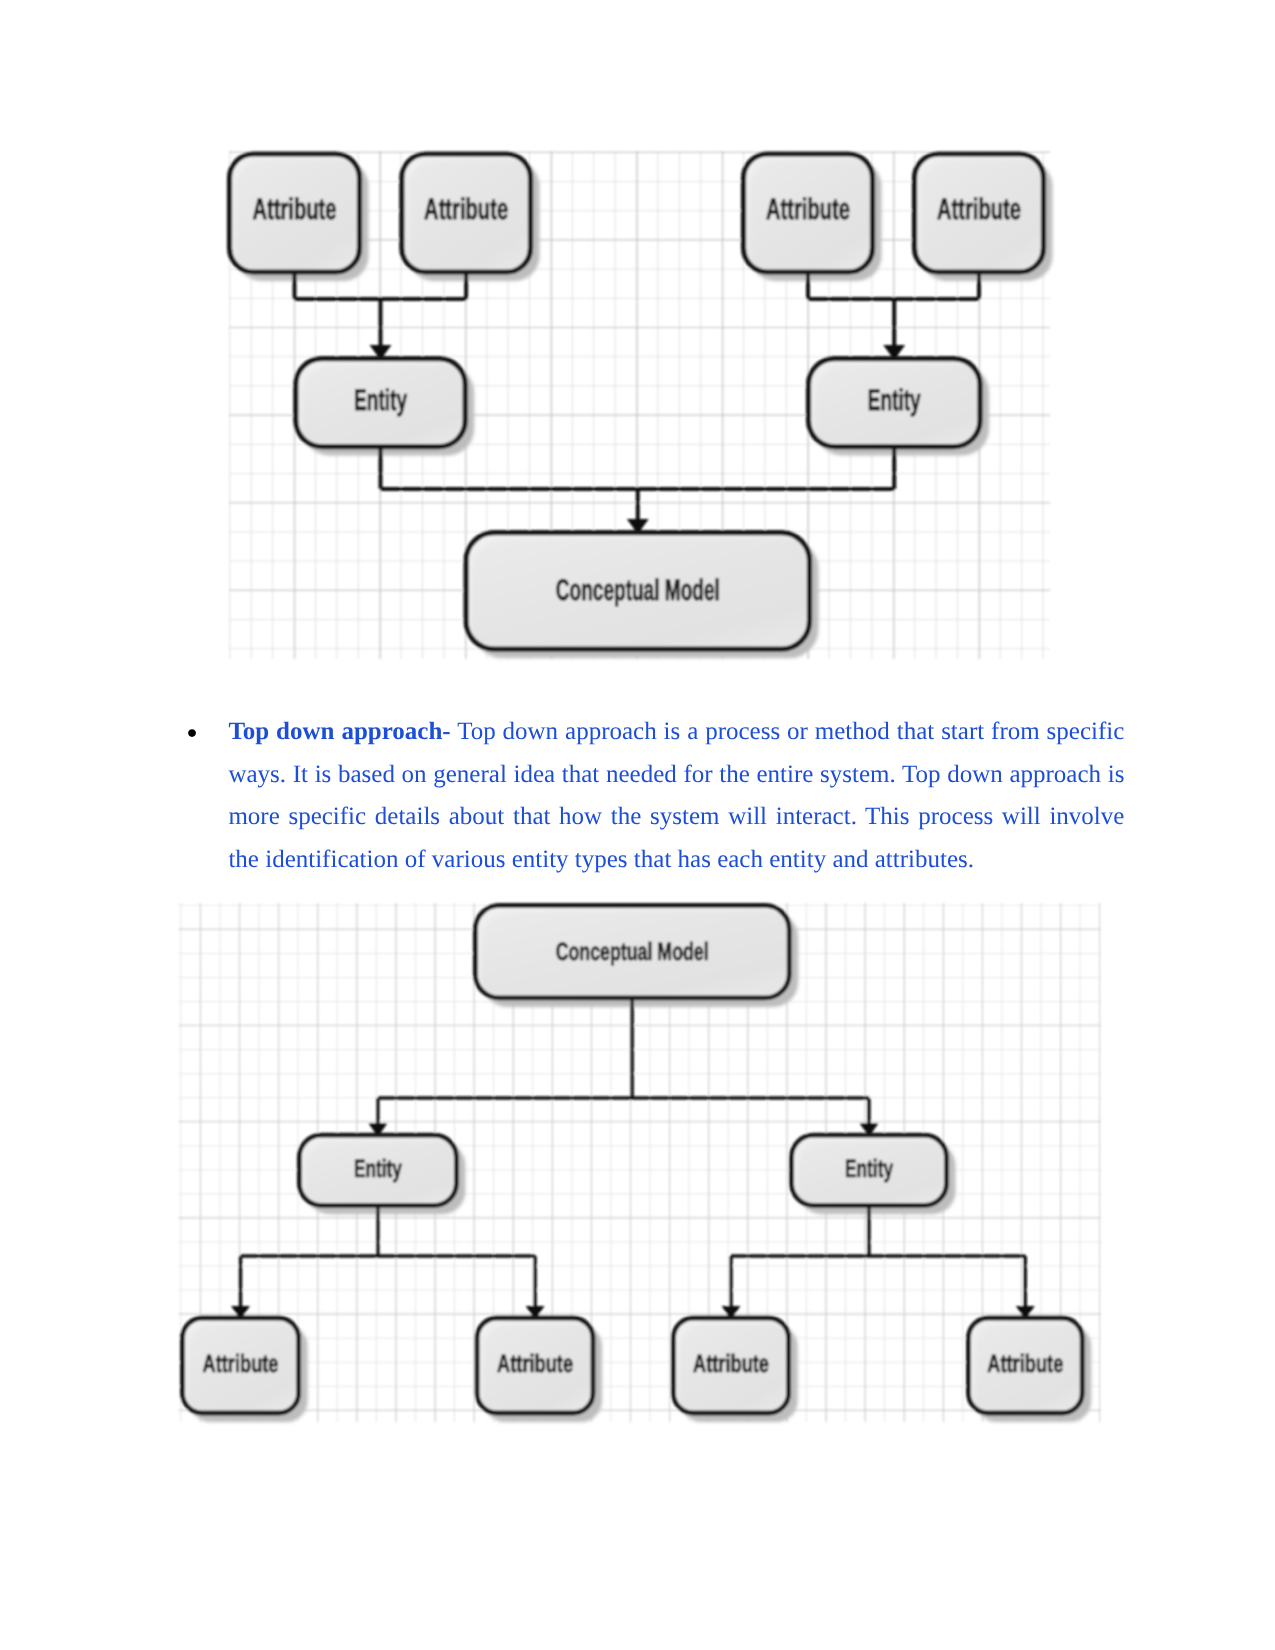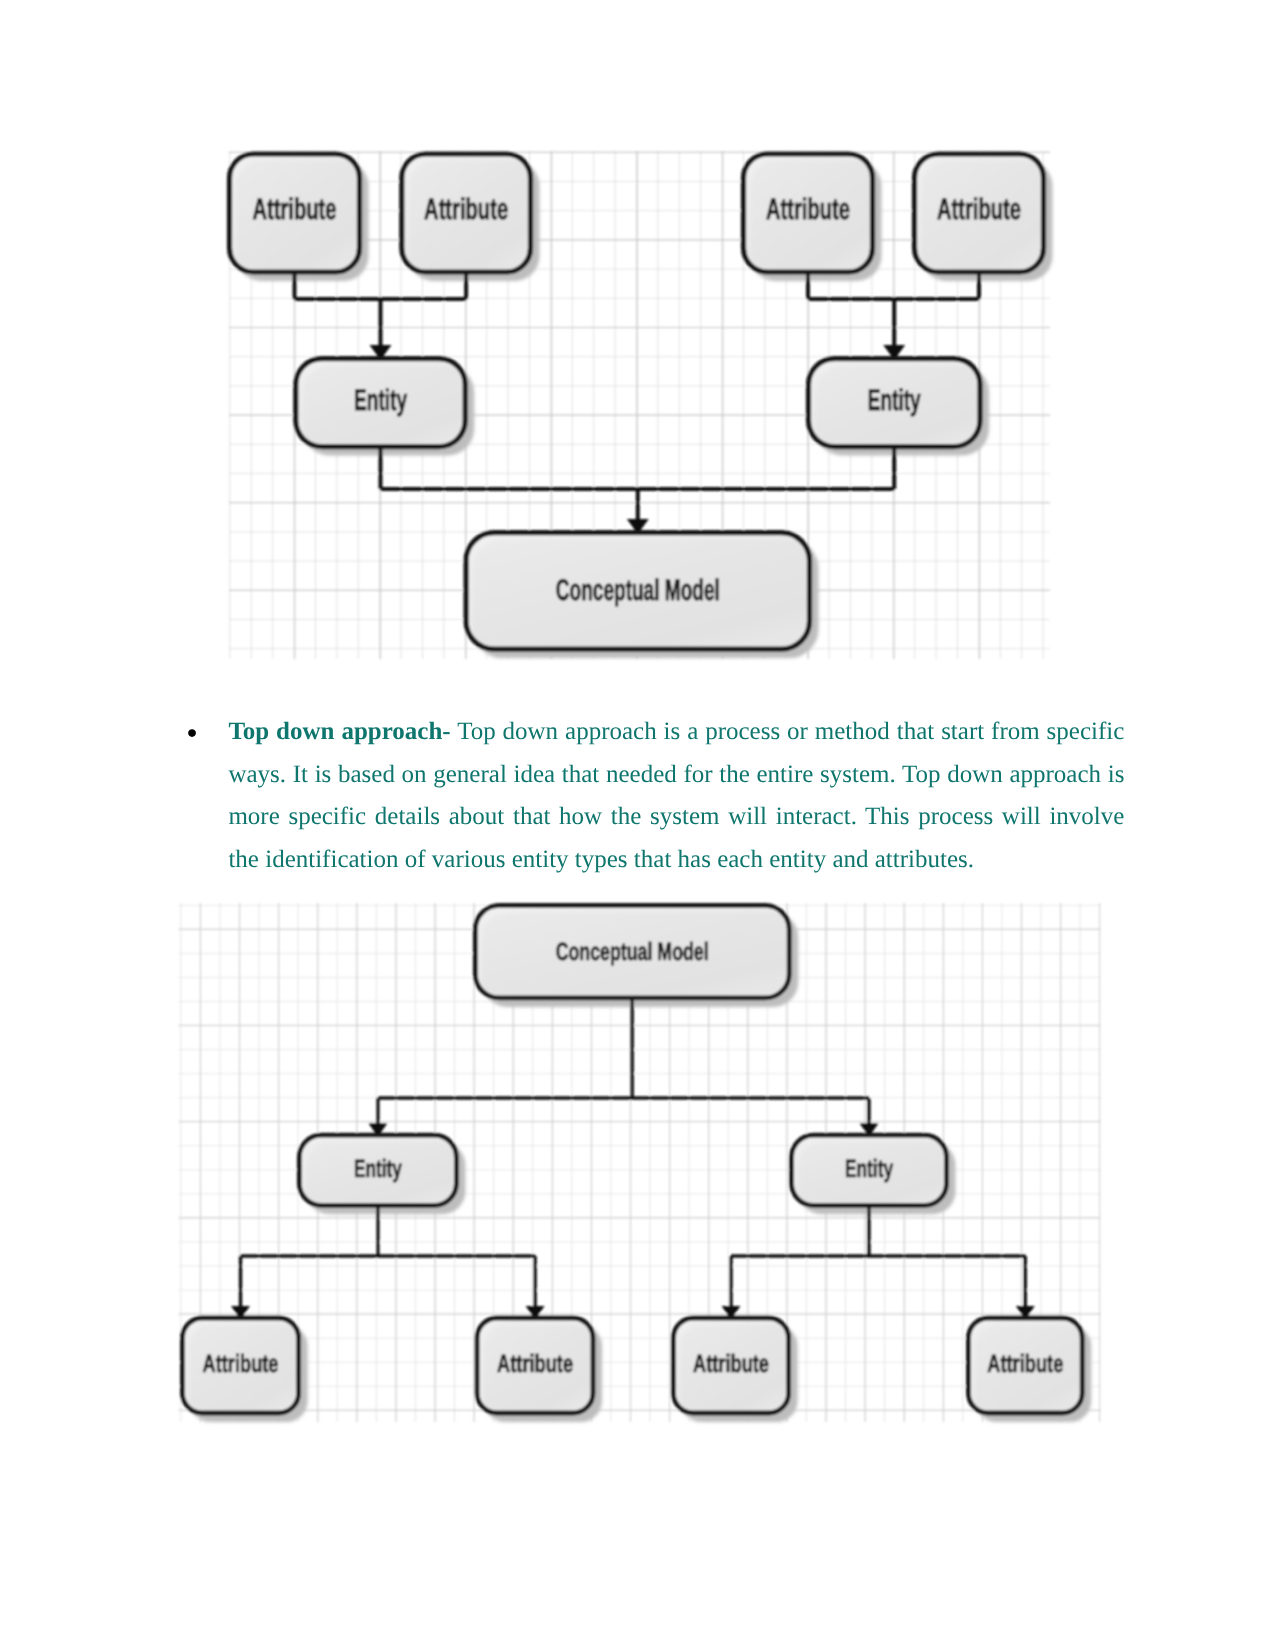--- a/index.html
+++ b/index.html
@@ -2,21 +2,21 @@
 <html><head>
 <meta charset="utf-8">
 <style>
   html, body { margin:0; padding:0; background:#ffffff; }
   body { width:1275px; height:1650px; font-family:"Liberation Serif", serif; -webkit-font-smoothing:antialiased; text-rendering:geometricPrecision; }
   .page { position:relative; width:1275px; height:1650px; overflow:hidden; background:#ffffff; }
   .figure { position:absolute; left:0; top:0; width:1275px; height:1650px; }
   .figure svg { display:block; }
   .node-label { font-family:"Liberation Sans", sans-serif; font-weight:bold; fill:#131313;
                 text-anchor:middle; letter-spacing:0px; }
-  .para { position:absolute; margin:0; padding:0; color:#0f766e; text-align:justify;
+  .para { position:absolute; margin:0; padding:0; color:#1d4ed8; text-align:justify;
           font-family:"Liberation Serif", serif; }
   .para .lead { font-weight:bold; }
   .bullet { position:absolute; font-family:"Liberation Serif", serif; color:#000; line-height:1; }
 </style>
 </head>
 <body>
 
 <div class="page">
 <div class="figure">
 <svg width="1275" height="1650" viewBox="0 0 1275 1650">

